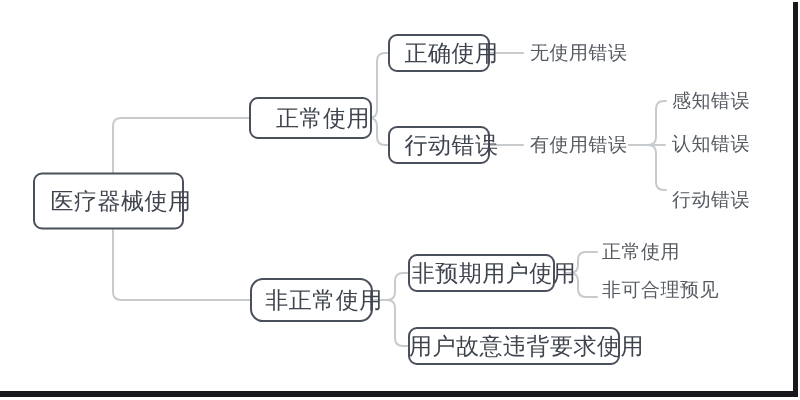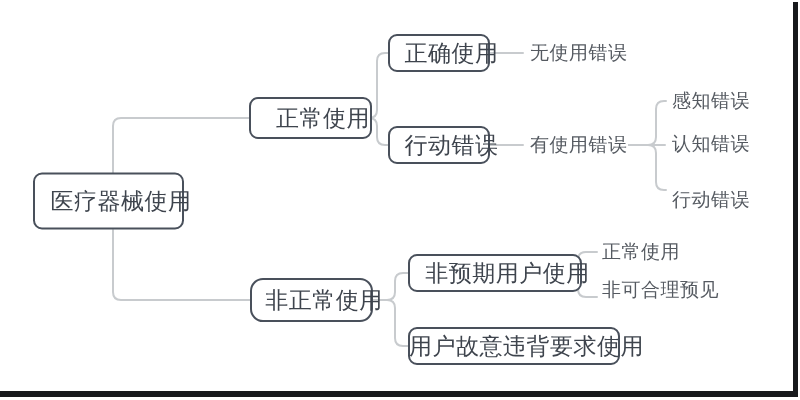--- a/index.html
+++ b/index.html
@@ -103,21 +103,21 @@
   <div class="node-leaf" style="left:530px; top:53px;">无使用错误</div>
 
   <div class="node-leaf" style="left:672px; top:101px;">感知错误</div>
 
   <div class="node-leaf" style="left:672px; top:144px;">认知错误</div>
 
   <div class="node-leaf" style="left:672px; top:200px;">行动错误</div>
 
   <div class="node-box" style="left:250px; top:300px; width:123px; height:44px;border-radius:13px;">非正常使用</div>
 
-  <div class="node-box" style="left:408px; top:273px; width:174px; height:38px;">非预期用户使用</div>
+  <div class="node-box" style="left:408px; top:273px; width:147px; height:38px;">非预期用户使用</div>
 
   <div class="node-leaf" style="left:602px; top:252px;">正常使用</div>
 
   <div class="node-leaf" style="left:602px; top:290px;">非可合理预见</div>
 
   <div class="node-box" style="left:408px; top:346px; width:212px; height:38px;">用户故意违背要求使用</div>
 
   <div class="edge-right"></div>
   <div class="edge-bottom"></div>
 

